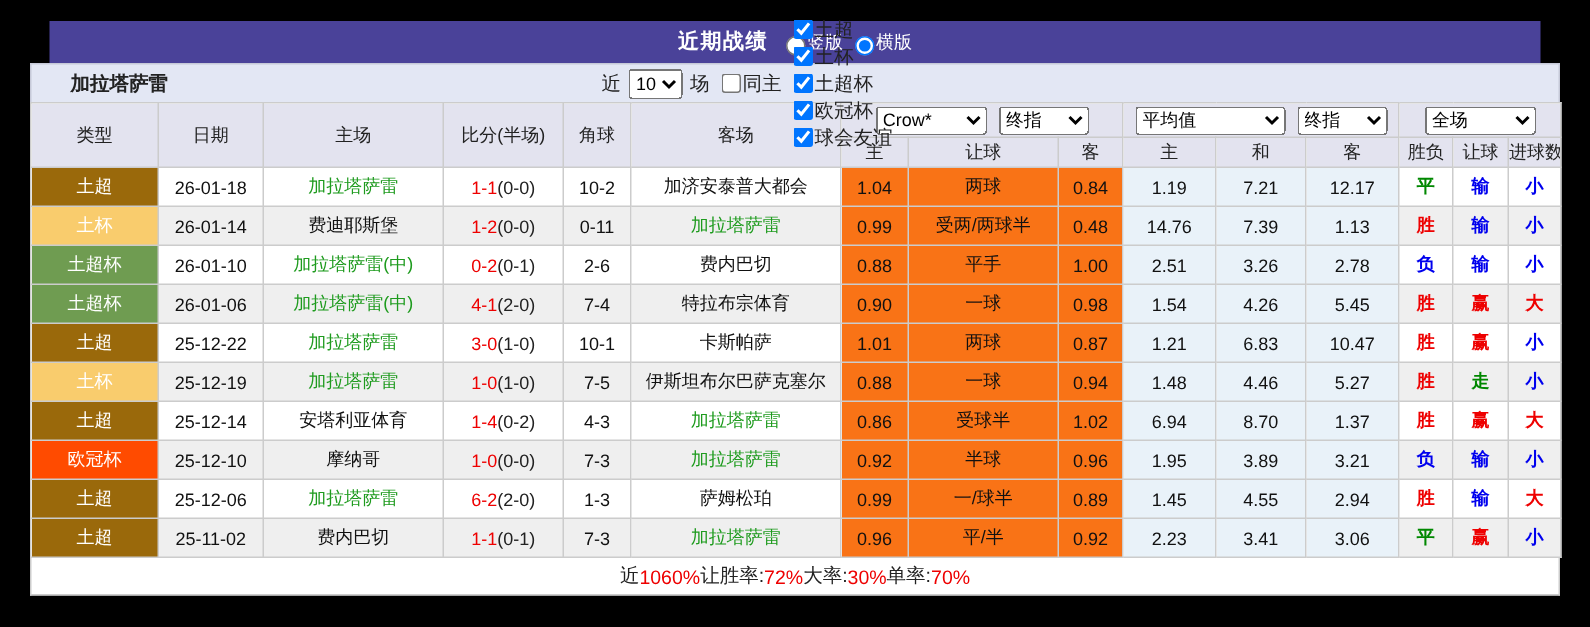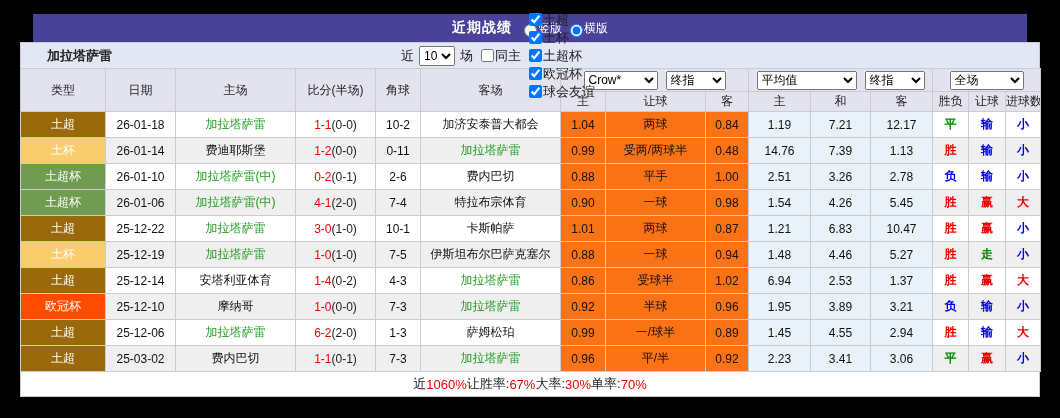--- a/index.html
+++ b/index.html
@@ -264,21 +264,21 @@
             <td class="type-cell" style="background: rgb(154, 105, 11);">土超</td>
             <td>25-12-14</td>
             <td>安塔利亚体育</td>
             <td><span class="score">1-4</span><span class="half">(0-2)</span></td>
             <td>4-3</td>
             <td class="green-team">加拉塔萨雷</td>
             <td class="crow">0.86</td>
             <td class="crow">受球半</td>
             <td class="crow">1.02</td>
             <td class="avg">6.94</td>
-            <td class="avg">2.53</td>
+            <td class="avg">8.70</td>
             <td class="avg">1.37</td>
             <td class="outcome" style="color: rgb(238, 0, 0);">胜</td>
             <td class="outcome" style="color: rgb(238, 0, 0);">赢</td>
             <td class="outcome" style="color: rgb(238, 0, 0);">大</td>
           </tr>
           <tr class="even">
             <td class="type-cell" style="background: rgb(255, 75, 0);">欧冠杯</td>
             <td>25-12-10</td>
             <td>摩纳哥</td>
             <td><span class="score">1-0</span><span class="half">(0-0)</span></td>
@@ -306,21 +306,21 @@
             <td class="crow">0.89</td>
             <td class="avg">1.45</td>
             <td class="avg">4.55</td>
             <td class="avg">2.94</td>
             <td class="outcome" style="color: rgb(238, 0, 0);">胜</td>
             <td class="outcome" style="color: rgb(0, 0, 238);">输</td>
             <td class="outcome" style="color: rgb(238, 0, 0);">大</td>
           </tr>
           <tr class="even">
             <td class="type-cell" style="background: rgb(154, 105, 11);">土超</td>
-            <td>25-03-02</td>
+            <td>25-11-02</td>
             <td>费内巴切</td>
             <td><span class="score">1-1</span><span class="half">(0-1)</span></td>
             <td>7-3</td>
             <td class="green-team">加拉塔萨雷</td>
             <td class="crow">0.96</td>
             <td class="crow">平/半</td>
             <td class="crow">0.92</td>
             <td class="avg">2.23</td>
             <td class="avg">3.41</td>
             <td class="avg">3.06</td>
@@ -329,21 +329,21 @@
             <td class="outcome" style="color: rgb(0, 0, 238);">小</td>
           </tr>
         </tbody>
     </table>
 
     <div class="summary" id="summary">
         <span>近</span>
         <span class="red">10</span>
         <span class="red">60%</span>
         <span> 让胜率:</span>
-        <span class="red">67%</span>
+        <span class="red">72%</span>
         <span> 大率:</span>
         <span class="red">30%</span>
         <span> 单率:</span>
         <span class="red">70%</span>
       </div>
 
   </div>
 </div>
 
 </body></html>

